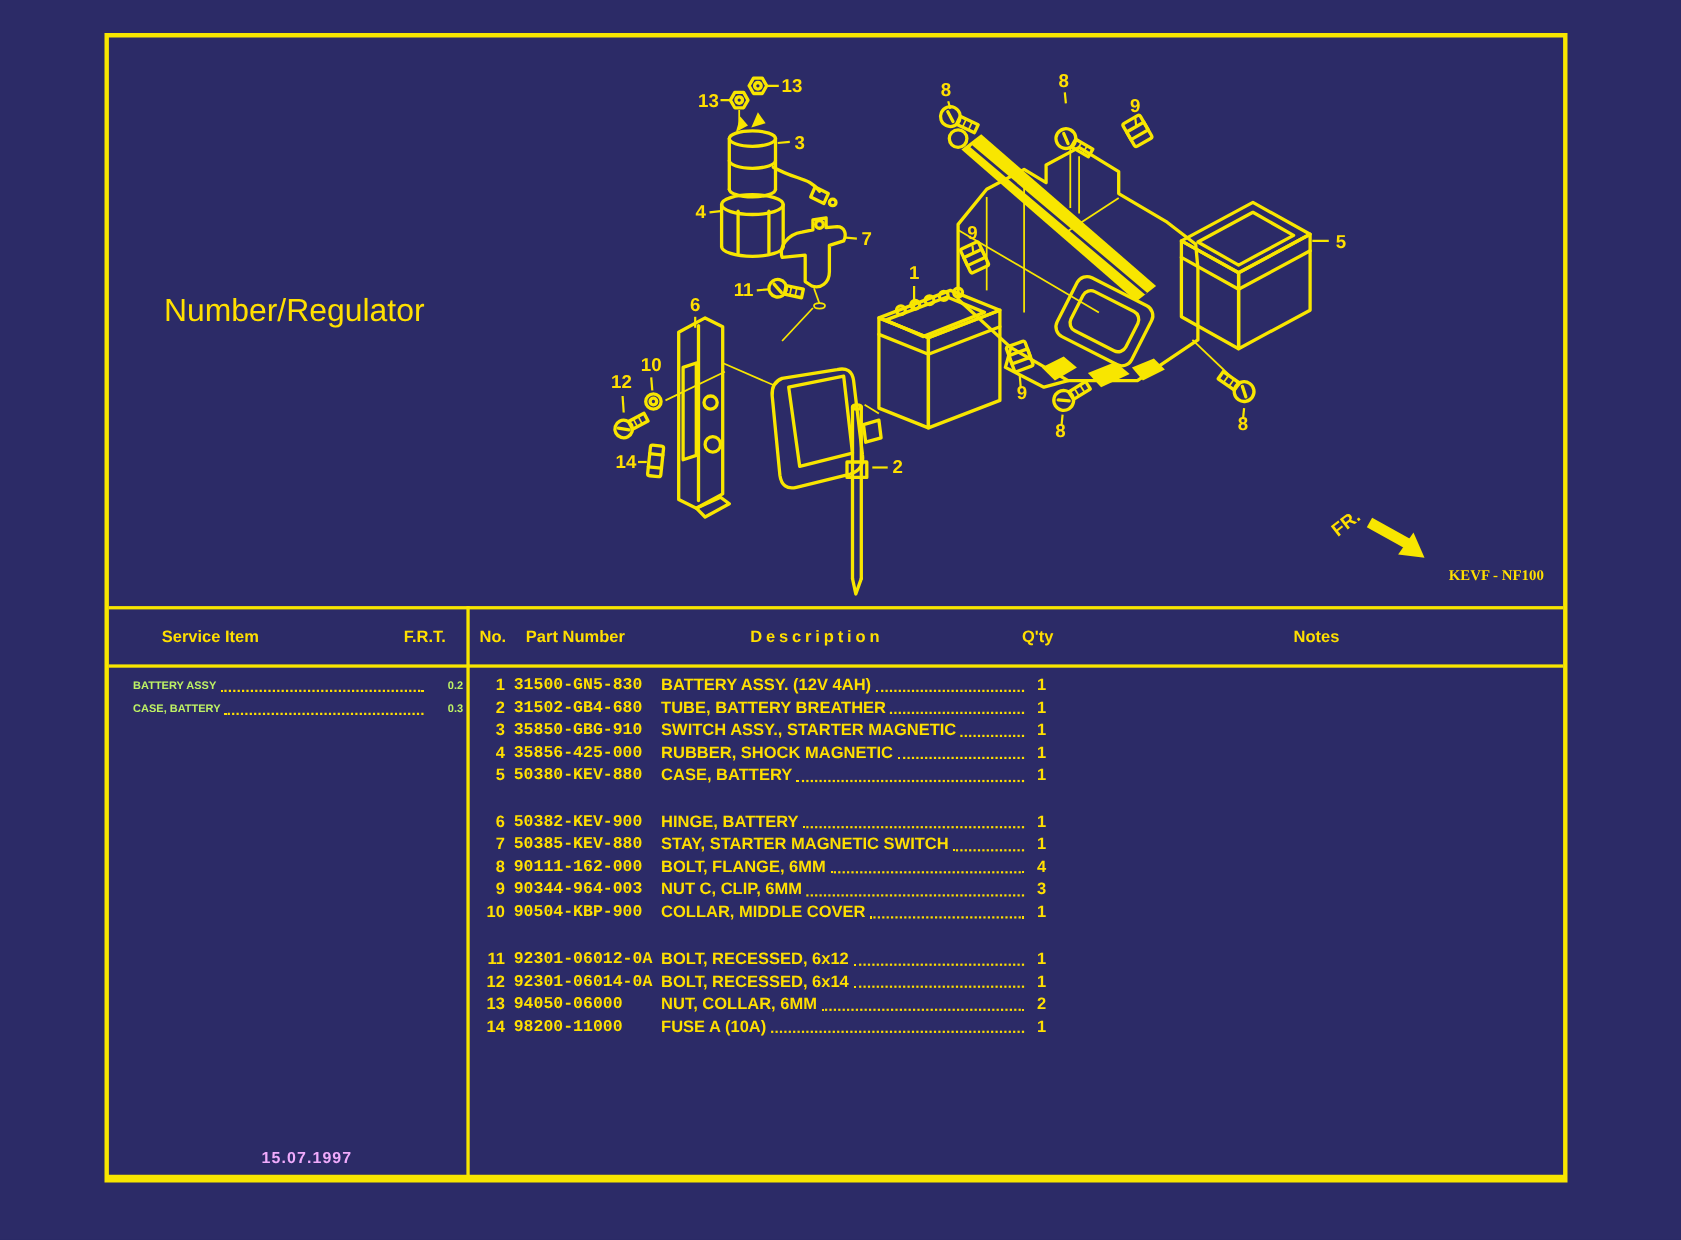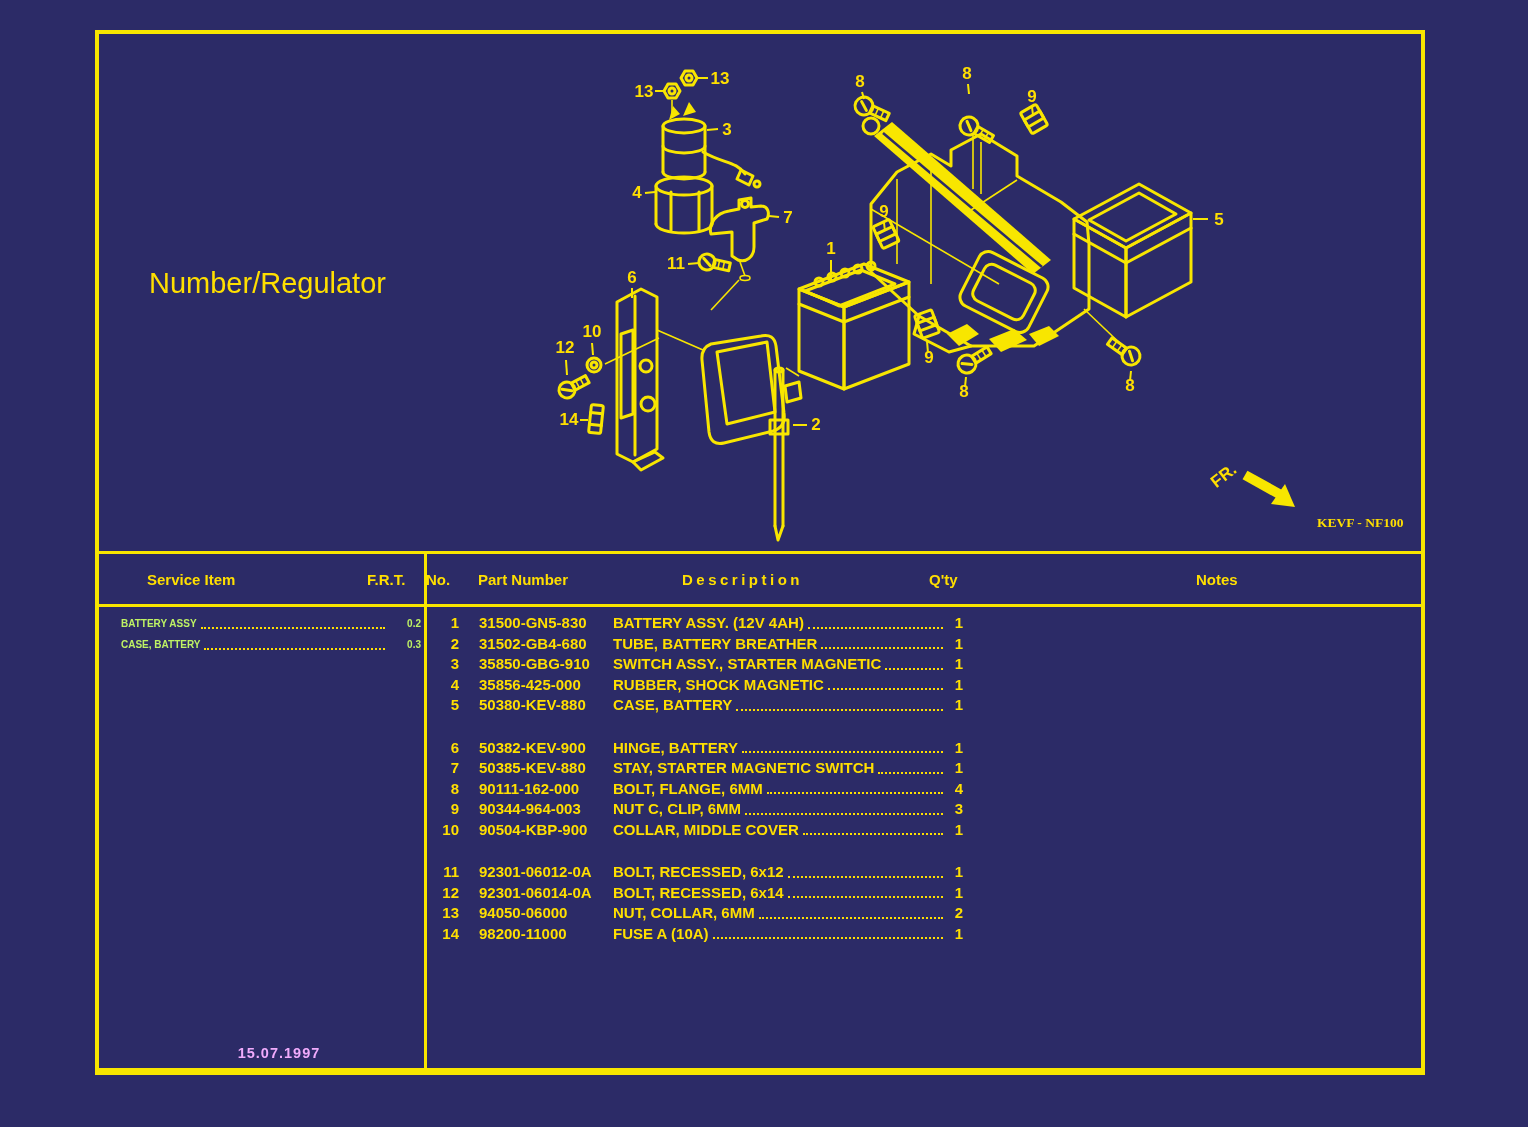--- a/index.html
+++ b/index.html
@@ -30,21 +30,21 @@
   
   .service-rows{position:absolute;left:0;top:579px;width:322px;padding-left:22px;box-sizing:border-box;}
   .srow{display:flex;height:21px;line-height:21px;font-size:10px;font-weight:bold;color:#bef264;}
   .srow .val{width:32px;text-align:right;}
   .parts-rows{position:absolute;left:328px;top:579px;width:994px;}
   .pgroup{margin:0;}
   .pgroup + .pgroup{margin-top:22px;}
   .prow{display:flex;height:20.5px;line-height:20.5px;font-size:15px;font-weight:bold;
     color:#ffdf00;white-space:nowrap;}
   .c-no{width:32px;text-align:right;}
-  .c-pn{width:134px;margin-left:20px;}
+  .c-pn{width:134px;margin-left:8px;font-family:Liberation Mono, monospace;}
   .c-desc{width:350px;display:flex;}
   .dots{flex:1;margin:0 4px;border-bottom:2px dotted #ffdf00;align-self:flex-end;
     transform:translateY(-5px);min-width:8px;}
   .c-qty{width:16px;text-align:right;}
   .date{position:absolute;left:110px;top:1011px;width:140px;text-align:center;
     font-size:14.5px;font-weight:bold;color:#f0abfc;letter-spacing:1px;}
 </style>
 </head>
 <body>
 
@@ -280,25 +280,25 @@
   </svg>
 
   <div class="codetext">KEVF - NF100</div>
 
   <div class="hline-top"></div>
   <div class="hline-hdr"></div>
   <div class="vdivider"></div>
 
   <div class="hdr" style="left:48px;">Service Item</div>
   <div class="hdr" style="left:268px;">F.R.T.</div>
-  <div class="hdr" style="left:327px;">No.</div>
+  <div class="hdr" style="left:337px;">No.</div>
   <div class="hdr" style="left:379px;">Part Number</div>
   <div class="hdr" style="left:583px;letter-spacing:3.5px;">Description</div>
   <div class="hdr" style="left:830px;">Q'ty</div>
-  <div class="hdr" style="left:1077px;margin-left:20px;">Notes</div>
+  <div class="hdr" style="left:1077px;">Notes</div>
 
   <div class="service-rows" id="service-rows">
       <div class="srow">
         <span>BATTERY ASSY</span>
         <span class="dots"></span>
         <span class="val">0.2</span>
       </div>
       <div class="srow">
         <span>CASE, BATTERY</span>
         <span class="dots"></span>

